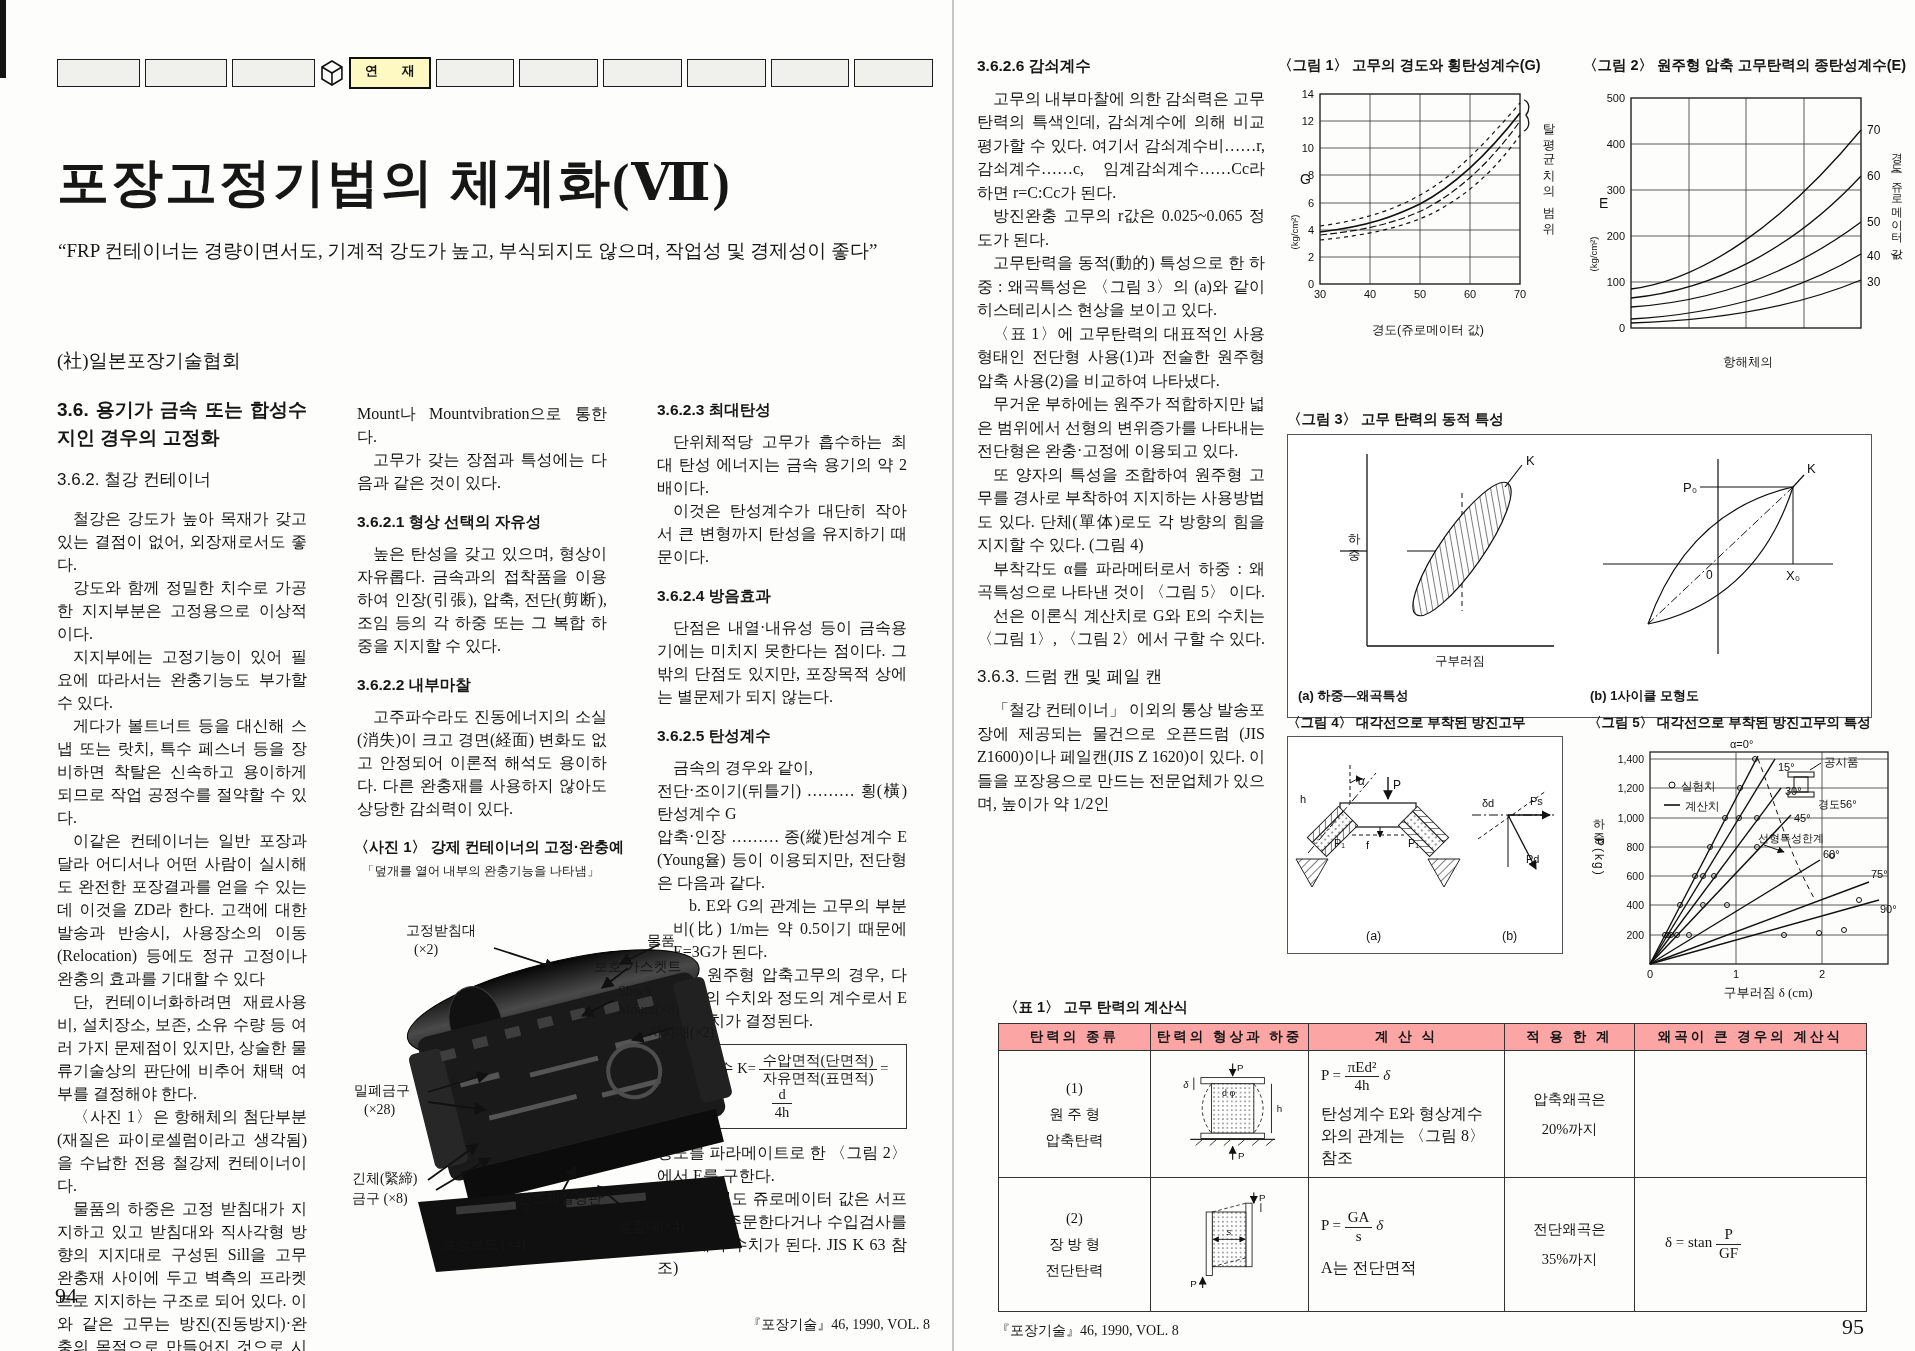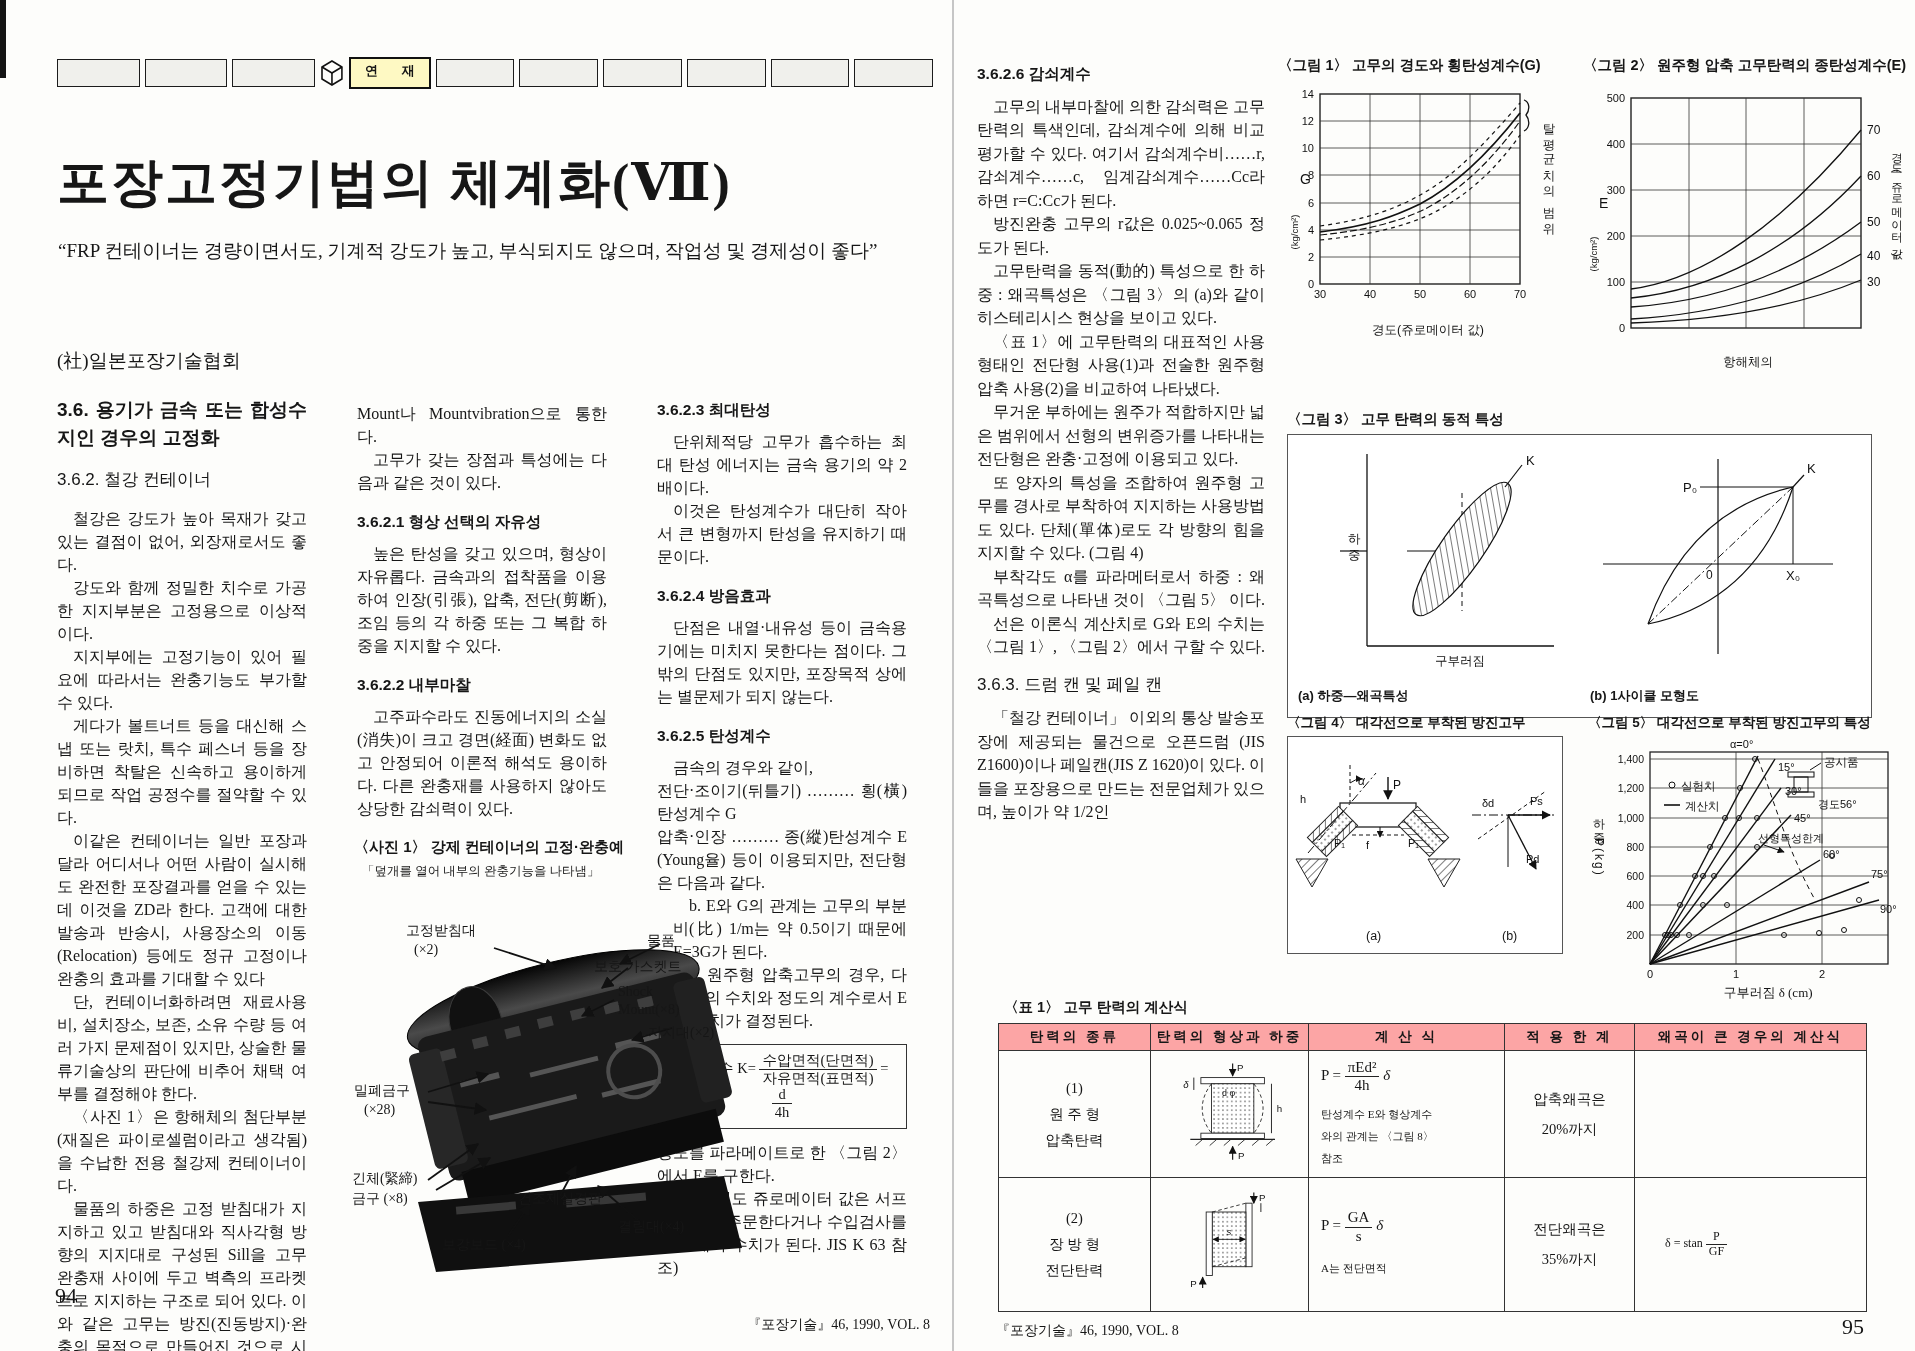--- a/index.html
+++ b/index.html
@@ -21,21 +21,21 @@
   .badge{height:32px;border:2px solid #111;background:#fef9c3;box-sizing:border-box;text-align:center;
          font-family:"Liberation Sans",sans-serif;font-weight:700;font-size:13px;line-height:24px;letter-spacing:10px;padding-left:10px;}
   svg text{font-family:"Liberation Sans","DejaVu Sans",sans-serif;fill:#111;}
   .frac{display:inline-block;text-align:center;vertical-align:middle;line-height:1.15;}
   .frac .den{display:block;border-top:1.2px solid #222;padding:0 3px;}
   .frac .num{display:block;padding:0 3px;}
   table.calc{border-collapse:collapse;width:868px;table-layout:fixed;}
   table.calc th,table.calc td{border:1.4px solid #333;box-sizing:border-box;vertical-align:middle;}
   table.calc th{background:#fca5a5;font-family:"Liberation Sans",sans-serif;font-size:13.5px;font-weight:700;height:27px;letter-spacing:3px;}
   .cell-type{font-size:14.5px;text-align:center;line-height:26px;}
-  .cell-note{font-size:11px;line-height:22px;}
+  .cell-note{font-size:16px;line-height:22px;}
   .cell-lim{font-size:14.5px;text-align:center;line-height:30px;}
   .photo-label{position:absolute;font-size:14px;white-space:nowrap;}
   .caption{font-family:"Liberation Sans",sans-serif;font-weight:700;font-size:15px;}
   .subcaption{font-size:12.5px;}
 </style>
 </head>
 <body>
 
 <div class="canvas">
 
@@ -194,21 +194,21 @@
     <span class="photo-label" style="left:2px;top:352px">금구 (×8)</span>
     <span class="photo-label" style="left:168px;top:352px">건조제실경판</span>
     <span class="photo-label" style="left:268px;top:380px">결림대(×4)</span>
     <span class="photo-label" style="left:92px;top:398px">보강보드 (×4)</span>
   </div>
 
   <div class="abs" style="left:55px;top:1283px;font-size:22px">94</div>
   <div class="abs" style="left:690px;top:1316px;width:240px;text-align:right;font-size:14px">『포장기술』46, 1990, VOL. 8</div>
 
   <div class="abs body-text" style="left:977px;top:54px;width:288px;line-height:23.5px">
-    <div class="h-sm" style="margin-top:8px">3.6.2.6 감쇠계수</div>
+    <div class="h-sm" style="margin-top:0">3.6.2.6 감쇠계수</div>
     <p>고무의 내부마찰에 의한 감쇠력은 고무탄력의 특색인데, 감쇠계수에 의해 비교 평가할 수 있다. 여기서 감쇠계수비……r, 감쇠계수……c, 임계감쇠계수……Cc라 하면 r=C:Cc가 된다.</p>
     <p>방진완충 고무의 r값은 0.025~0.065 정도가 된다.</p>
     <p>고무탄력을 동적(動的) 특성으로 한 하중 : 왜곡특성은 〈그림 3〉의 (a)와 같이 히스테리시스 현상을 보이고 있다.</p>
     <p>〈표 1〉에 고무탄력의 대표적인 사용형태인 전단형 사용(1)과 전술한 원주형 압축 사용(2)을 비교하여 나타냈다.</p>
     <p>무거운 부하에는 원주가 적합하지만 넓은 범위에서 선형의 변위증가를 나타내는 전단형은 완충·고정에 이용되고 있다.</p>
     <p>또 양자의 특성을 조합하여 원주형 고무를 경사로 부착하여 지지하는 사용방법도 있다. 단체(單体)로도 각 방향의 힘을 지지할 수 있다. (그림 4)</p>
     <p>부착각도 α를 파라메터로서 하중 : 왜곡특성으로 나타낸 것이 〈그림 5〉 이다.</p>
     <p>선은 이론식 계산치로 G와 E의 수치는 〈그림 1〉, 〈그림 2〉에서 구할 수 있다.</p>
     <div class="h-mid" style="margin:14px 0 10px">3.6.3. 드럼 캔 및 페일 캔</div>
     <p>「철강 컨테이너」 이외의 통상 발송포장에 제공되는 물건으로 오픈드럼 (JIS Z1600)이나 페일캔(JIS Z 1620)이 있다. 이들을 포장용으로 만드는 전문업체가 있으며, 높이가 약 1/2인</p>
@@ -568,21 +568,21 @@
             <span>P =</span>
             <span class="frac"><span class="num">GA</span><span class="den">s</span></span>
             <span style="font-style:italic">δ</span>
           </div>
           <div class="cell-note">A는 전단면적</div>
         </td>
         <td class="cell-lim">
           <div>전단왜곡은</div>
           <div>35%까지</div>
         </td>
-        <td style="padding-left:30px;font-size:12px">
+        <td style="padding-left:30px;font-size:15px">
           <span>δ = stan</span>
           <span class="frac"><span class="num">P</span><span class="den">GF</span></span>
         </td>
       </tr>
     </tbody>
       </table>
   </div>
 
   <div class="abs" style="left:996px;top:1322px;font-size:14px">『포장기술』46, 1990, VOL. 8</div>
   <div class="abs" style="left:1842px;top:1314px;font-size:22px">95</div>

